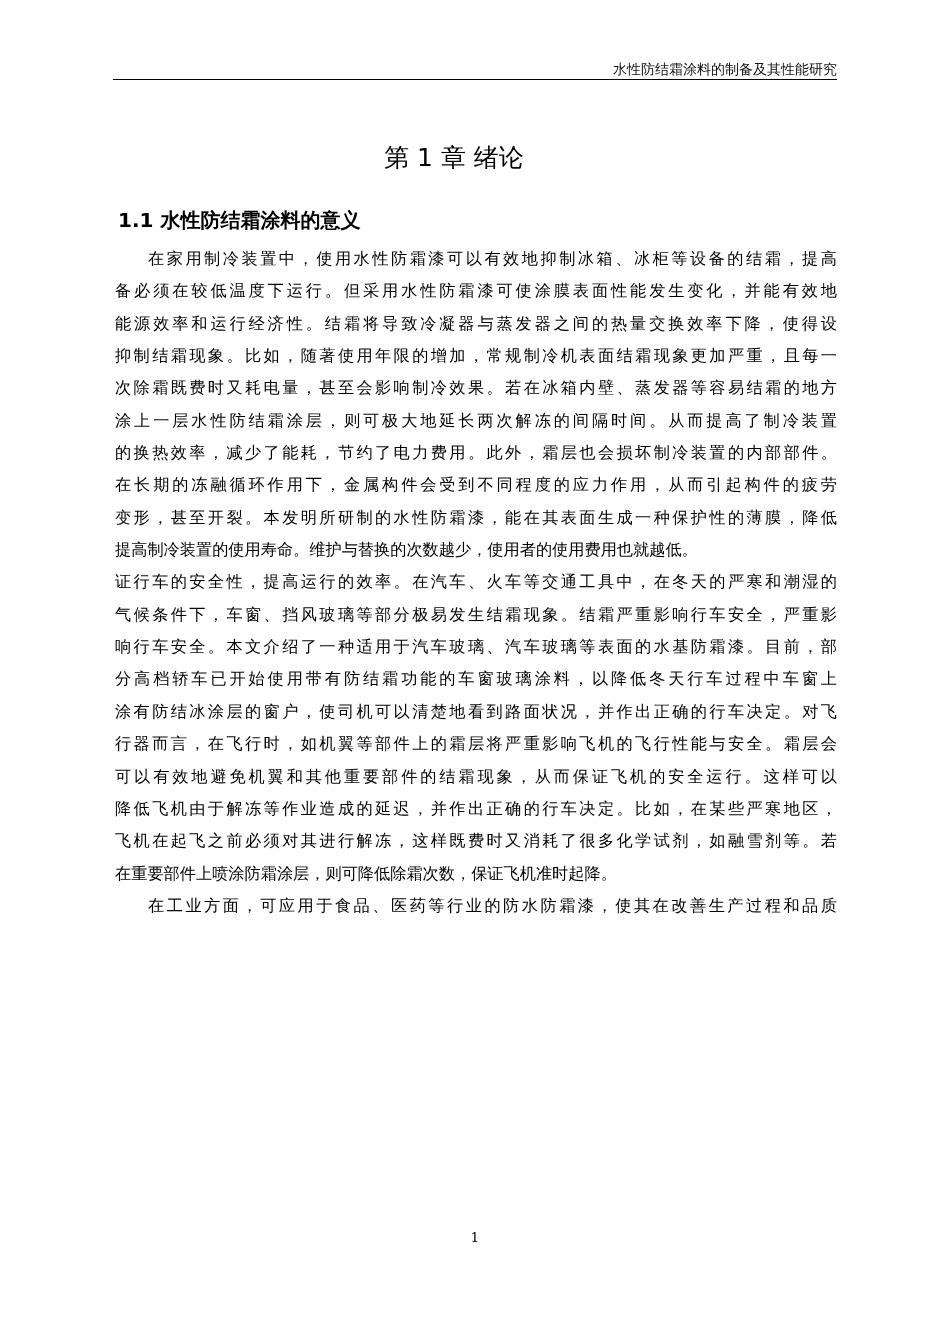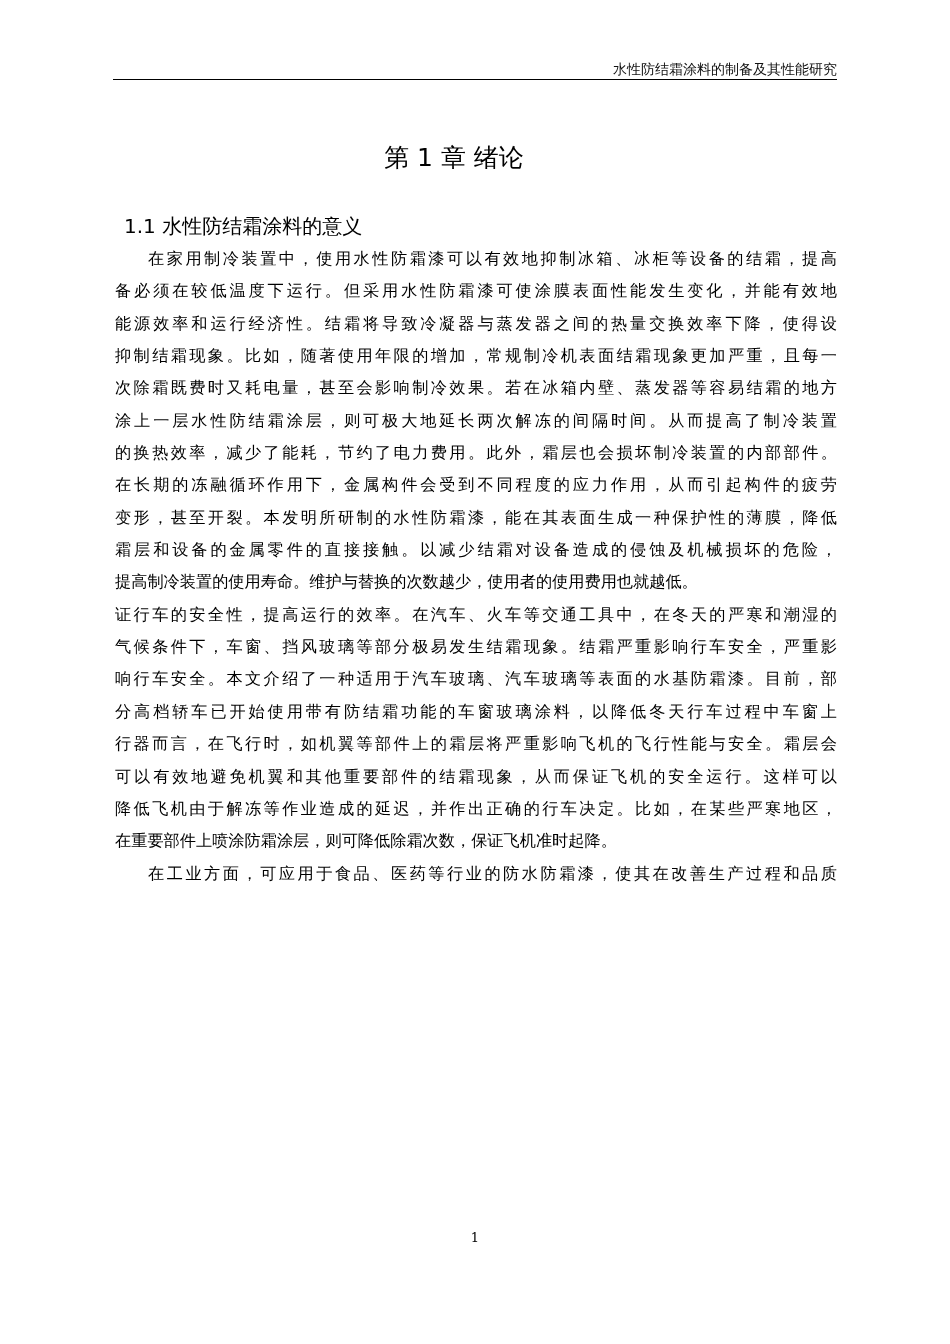--- a/index.html
+++ b/index.html
@@ -42,47 +42,48 @@
     }
   </style>
 </head>
 <body>
 
 <div>
   <div class="running-header">水性防结霜涂料的制备及其性能研究</div>
   <div class="header-rule"></div>
 
   <h1 class="chapter-title" style="margin:0;font-weight:normal;">第 1 章 绪论</h1>
-  <h2 class="section-title" style="margin:9px;font-weight:normal;">1.1 水性防结霜涂料的意义</h2>
+  <h2 class="section-title" style="margin:3px;font-weight:bold;">1.1 水性防结霜涂料的意义</h2>
 
   <div class="body-text">
 
 
     <div>
       <div class="line indent">在家用制冷装置中，使用水性防霜漆可以有效地抑制冰箱、冰柜等设备的结霜，提高</div>
       <div class="line">备必须在较低温度下运行。但采用水性防霜漆可使涂膜表面性能发生变化，并能有效地</div>
       <div class="line">能源效率和运行经济性。结霜将导致冷凝器与蒸发器之间的热量交换效率下降，使得设</div>
       <div class="line">抑制结霜现象。比如，随著使用年限的增加，常规制冷机表面结霜现象更加严重，且每一</div>
       <div class="line">次除霜既费时又耗电量，甚至会影响制冷效果。若在冰箱内壁、蒸发器等容易结霜的地方</div>
       <div class="line">涂上一层水性防结霜涂层，则可极大地延长两次解冻的间隔时间。从而提高了制冷装置</div>
       <div class="line">的换热效率，减少了能耗，节约了电力费用。此外，霜层也会损坏制冷装置的内部部件。</div>
       <div class="line">在长期的冻融循环作用下，金属构件会受到不同程度的应力作用，从而引起构件的疲劳</div>
       <div class="line">变形，甚至开裂。本发明所研制的水性防霜漆，能在其表面生成一种保护性的薄膜，降低</div>
-      <div class="line">霜层和设备的金属零件的直接接触。以减少结霜对设备造成的侵蚀及机械损坏的危险，</div>
       <div class="line last">提高制冷装置的使用寿命。维护与替换的次数越少，使用者的使用费用也就越低。</div>
     </div>
 
     <div>
       <div class="line">证行车的安全性，提高运行的效率。在汽车、火车等交通工具中，在冬天的严寒和潮湿的</div>
       <div class="line">气候条件下，车窗、挡风玻璃等部分极易发生结霜现象。结霜严重影响行车安全，严重影</div>
       <div class="line">响行车安全。本文介绍了一种适用于汽车玻璃、汽车玻璃等表面的水基防霜漆。目前，部</div>
       <div class="line">分高档轿车已开始使用带有防结霜功能的车窗玻璃涂料，以降低冬天行车过程中车窗上</div>
+      <div class="line">涂有防结冰涂层的窗户，使司机可以清楚地看到路面状况，并作出正确的行车决定。对飞</div>
       <div class="line">行器而言，在飞行时，如机翼等部件上的霜层将严重影响飞机的飞行性能与安全。霜层会</div>
       <div class="line">可以有效地避免机翼和其他重要部件的结霜现象，从而保证飞机的安全运行。这样可以</div>
       <div class="line">降低飞机由于解冻等作业造成的延迟，并作出正确的行车决定。比如，在某些严寒地区，</div>
+      <div class="line">飞机在起飞之前必须对其进行解冻，这样既费时又消耗了很多化学试剂，如融雪剂等。若</div>
       <div class="line last">在重要部件上喷涂防霜涂层，则可降低除霜次数，保证飞机准时起降。</div>
     </div>
 
     <div>
       <div class="line indent">在工业方面，可应用于食品、医药等行业的防水防霜漆，使其在改善生产过程和品质</div>
     </div>
   </div>
 
   <div class="page-number">1</div>
 </div>

